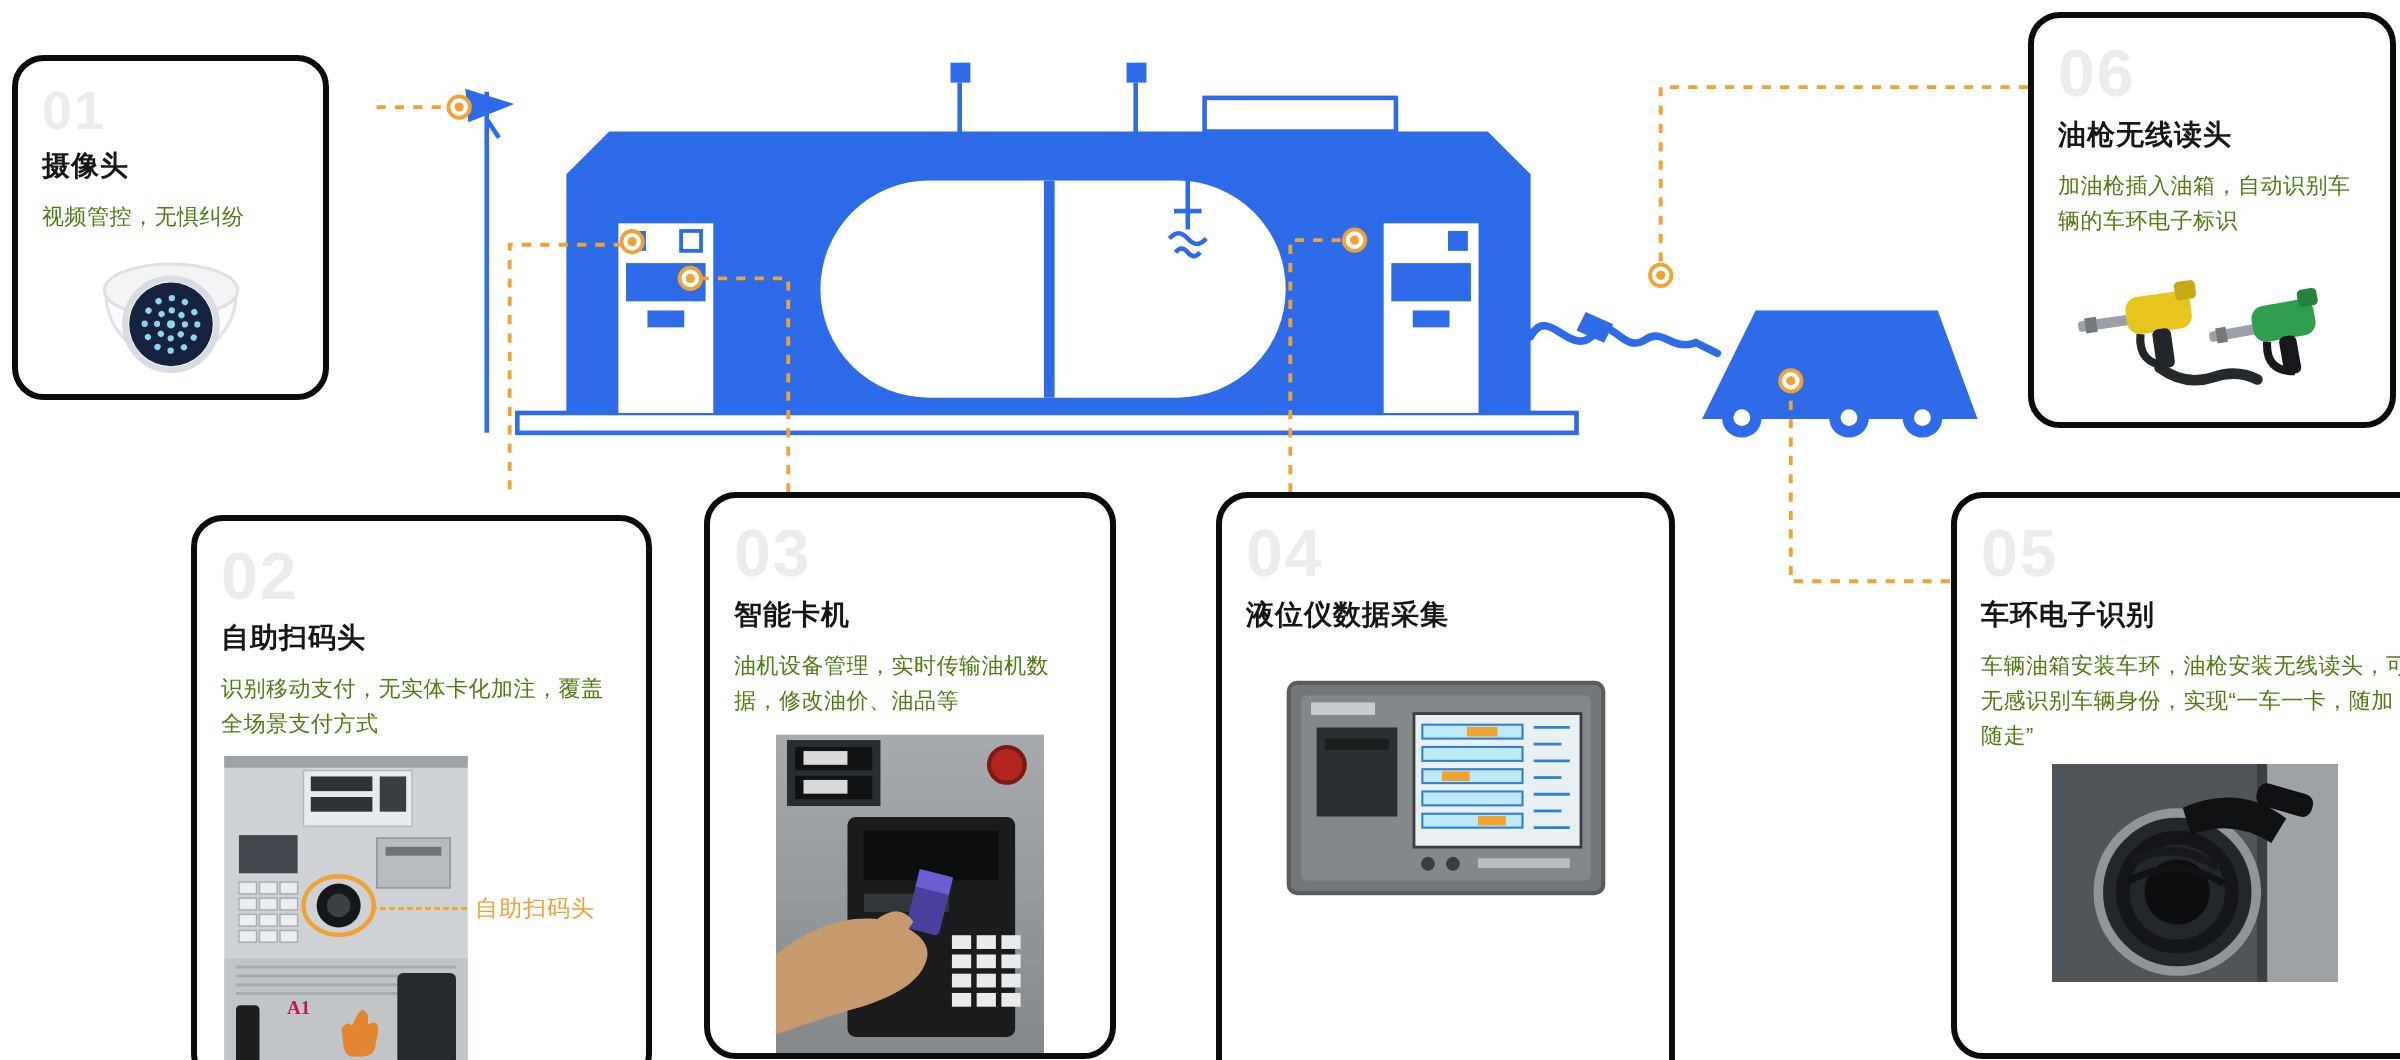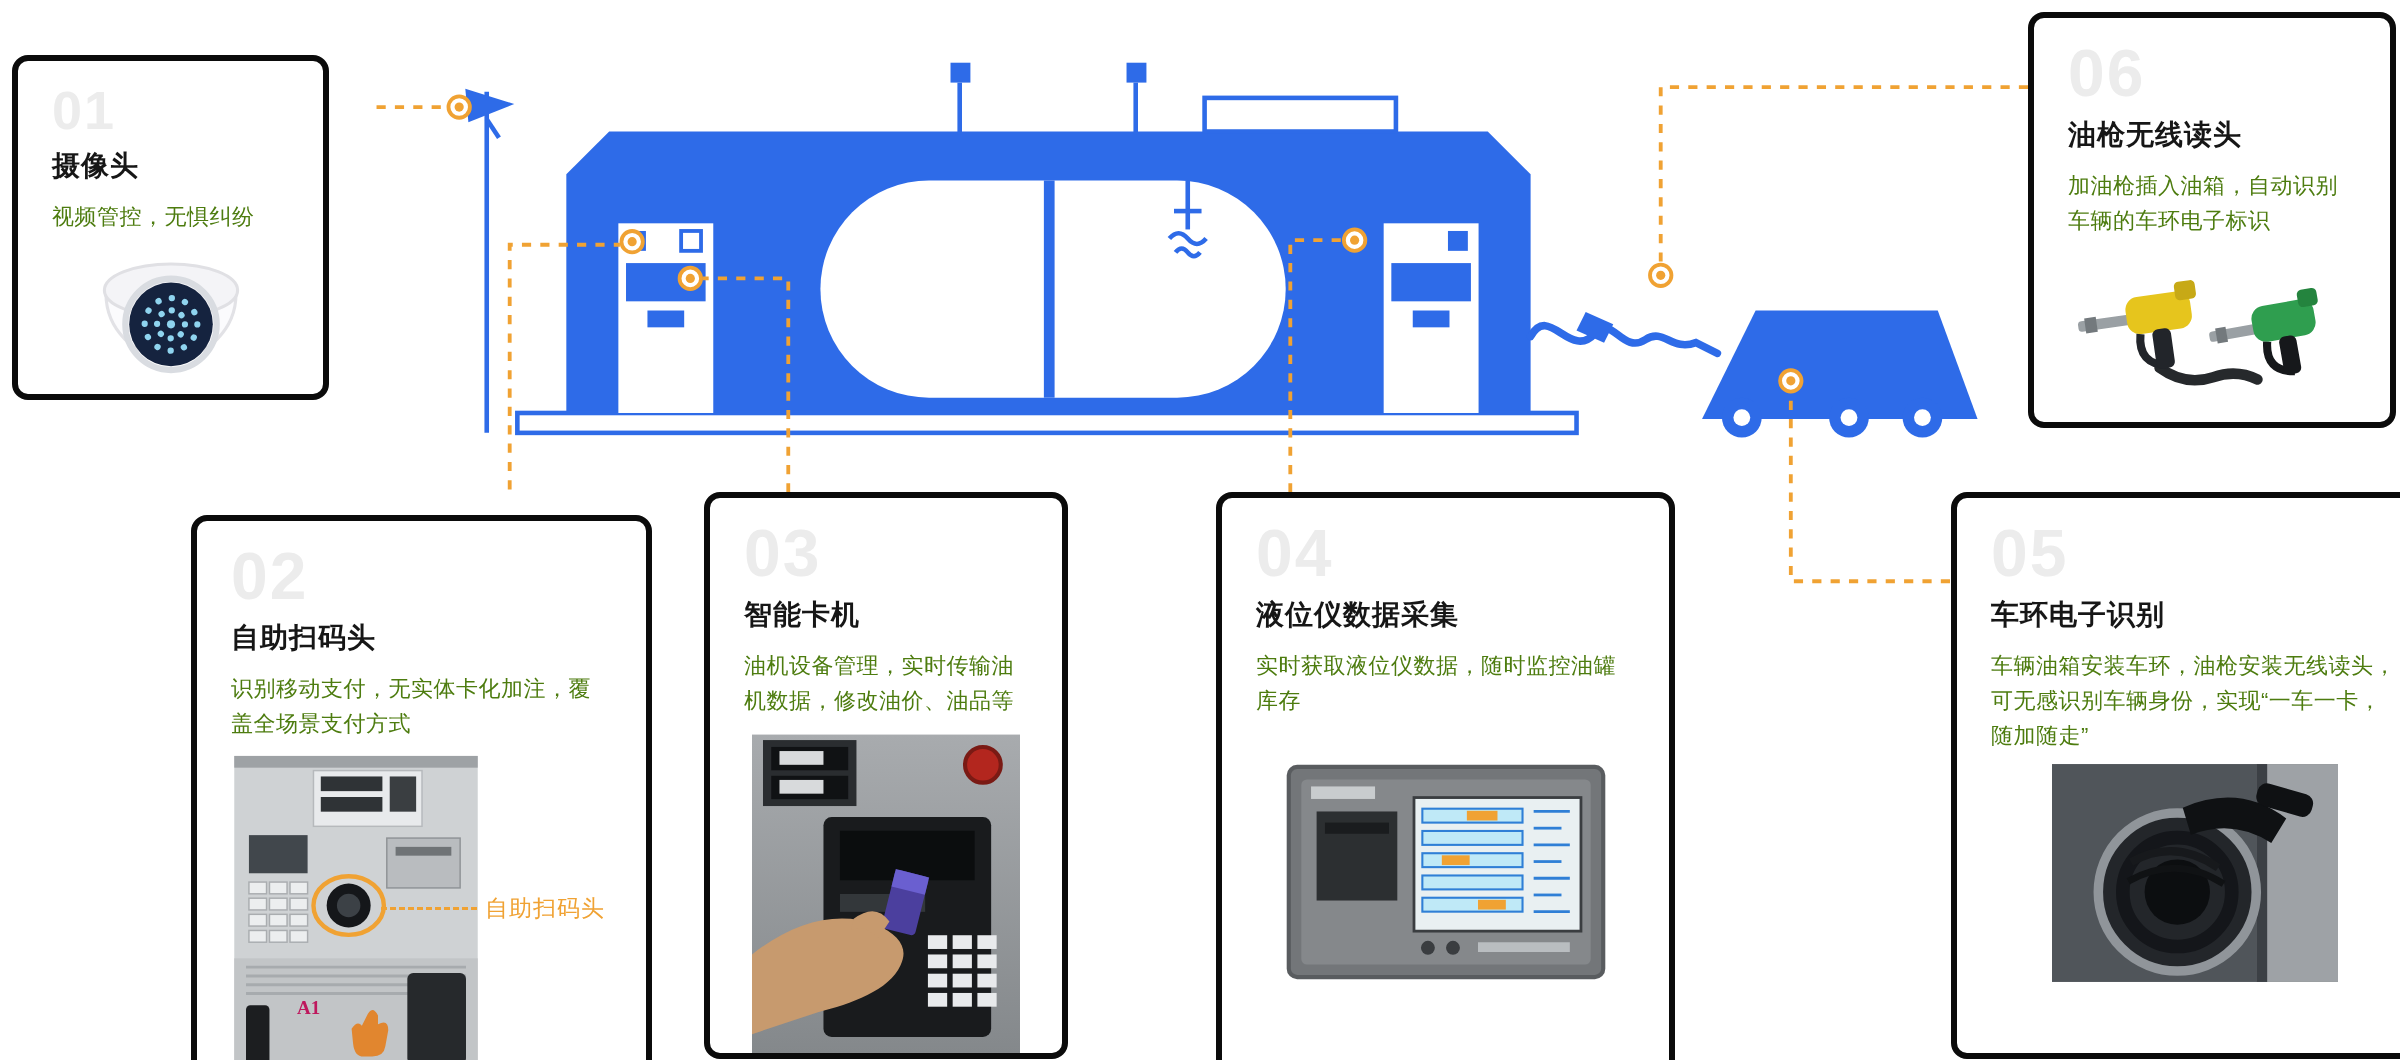--- a/index.html
+++ b/index.html
@@ -2,36 +2,36 @@
 <html><head>
 <meta charset="utf-8">
 <style>
   * { margin:0; padding:0; box-sizing:border-box; }
   html,body { background:#ffffff; font-family:"Liberation Sans", sans-serif; }
   .canvas { position:relative; width:2400px; height:1060px; background:#ffffff; overflow:hidden; }
   .scene { position:absolute; left:0; top:0; width:2400px; height:1060px; }
 
   .card {
     position:absolute; background:#ffffff;
-    border:6px solid #0b0b0b; border-radius:16px;
-    padding:22px 34px; overflow:hidden;
+    border:6px solid #0b0b0b; border-radius:32px;
+    padding:22px 24px; overflow:hidden;
   }
   .card-number {
     font-size:66px; font-weight:800; color:#ececec;
     line-height:1; letter-spacing:2px;
   }
   .card-title { font-size:28px; font-weight:700; color:#161616; margin-top:10px; letter-spacing:1px; }
   .card-desc  { font-size:22px; color:#4d7c0f; line-height:1.6; margin-top:14px; letter-spacing:0.5px; }
   .card-figure { margin-top:16px; display:flex; justify-content:center; position:relative; }
 
   .card-01 { left:12px;   top:55px;  width:317px; height:345px; }
   .card-01 .card-number { font-size:54px; }
   .card-02 { left:191px;  top:515px; width:461px; height:570px; }
   .card-02 .card-figure { justify-content:flex-start; margin-top:12px; }
-  .card-03 { left:704px;  top:492px; width:364px; height:567px; }
+  .card-03 { left:704px;  top:492px; width:412px; height:567px; }
   .card-04 { left:1216px; top:492px; width:459px; height:618px; }
   .card-04 .card-figure { margin-top:46px; }
   .card-05 { left:1951px; top:492px; width:488px; height:567px; }
   .card-05 .card-figure { margin-top:10px; }
   .card-06 { left:2028px; top:12px;  width:368px; height:416px; }
   .card-06 .card-figure { margin-top:18px; }
 
   .scan-callout { position:absolute; left:150px; top:140px; display:flex; align-items:center; }
   .scan-dash { display:inline-block; width:96px; border-top:3px dashed #F0A233; margin-right:8px; }
   .scan-label { color:#F0A233; font-size:23px; white-space:nowrap; letter-spacing:1px; }
@@ -237,21 +237,20 @@
         </g>
         <path d="M0,160 C30,136 62,128 90,138 C108,146 114,156 108,168 C100,186 72,196 48,202 L0,218 Z" fill="#c79a6e"></path>
         <path d="M74,134 q16,-12 26,2 l-8,12 q-10,-10 -20,-6 z" fill="#c79a6e"></path>
       </svg>
     </div>
   </div>
 
   <div class="card card-04">
     <div class="card-number">04</div>
     <h2 class="card-title">液位仪数据采集</h2>
-    <p class="card-desc">实时获取液位仪数据，随时监控油罐库存</p>
     <div class="card-figure">
       <svg width="320" height="216" viewBox="0 0 230 155">
         <rect x="2" y="2" width="226" height="151" rx="6" fill="#737679" stroke="#595c5f" stroke-width="3"></rect>
         <rect x="11" y="11" width="208" height="133" rx="4" fill="#85888b"></rect>
         <rect x="18" y="16" width="46" height="9" fill="#c8ccce"></rect>
         <rect x="22" y="34" width="58" height="64" fill="#2c2f31"></rect>
         <rect x="28" y="42" width="46" height="8" fill="#1a1c1e"></rect>
         <rect x="92" y="24" width="120" height="96" fill="#e9f0f2" stroke="#3a3d40" stroke-width="2"></rect>
         <g stroke="#2f7fd6" stroke-width="1.5">
           <rect x="98" y="32" width="72" height="10" fill="#bfe9f7"></rect>

